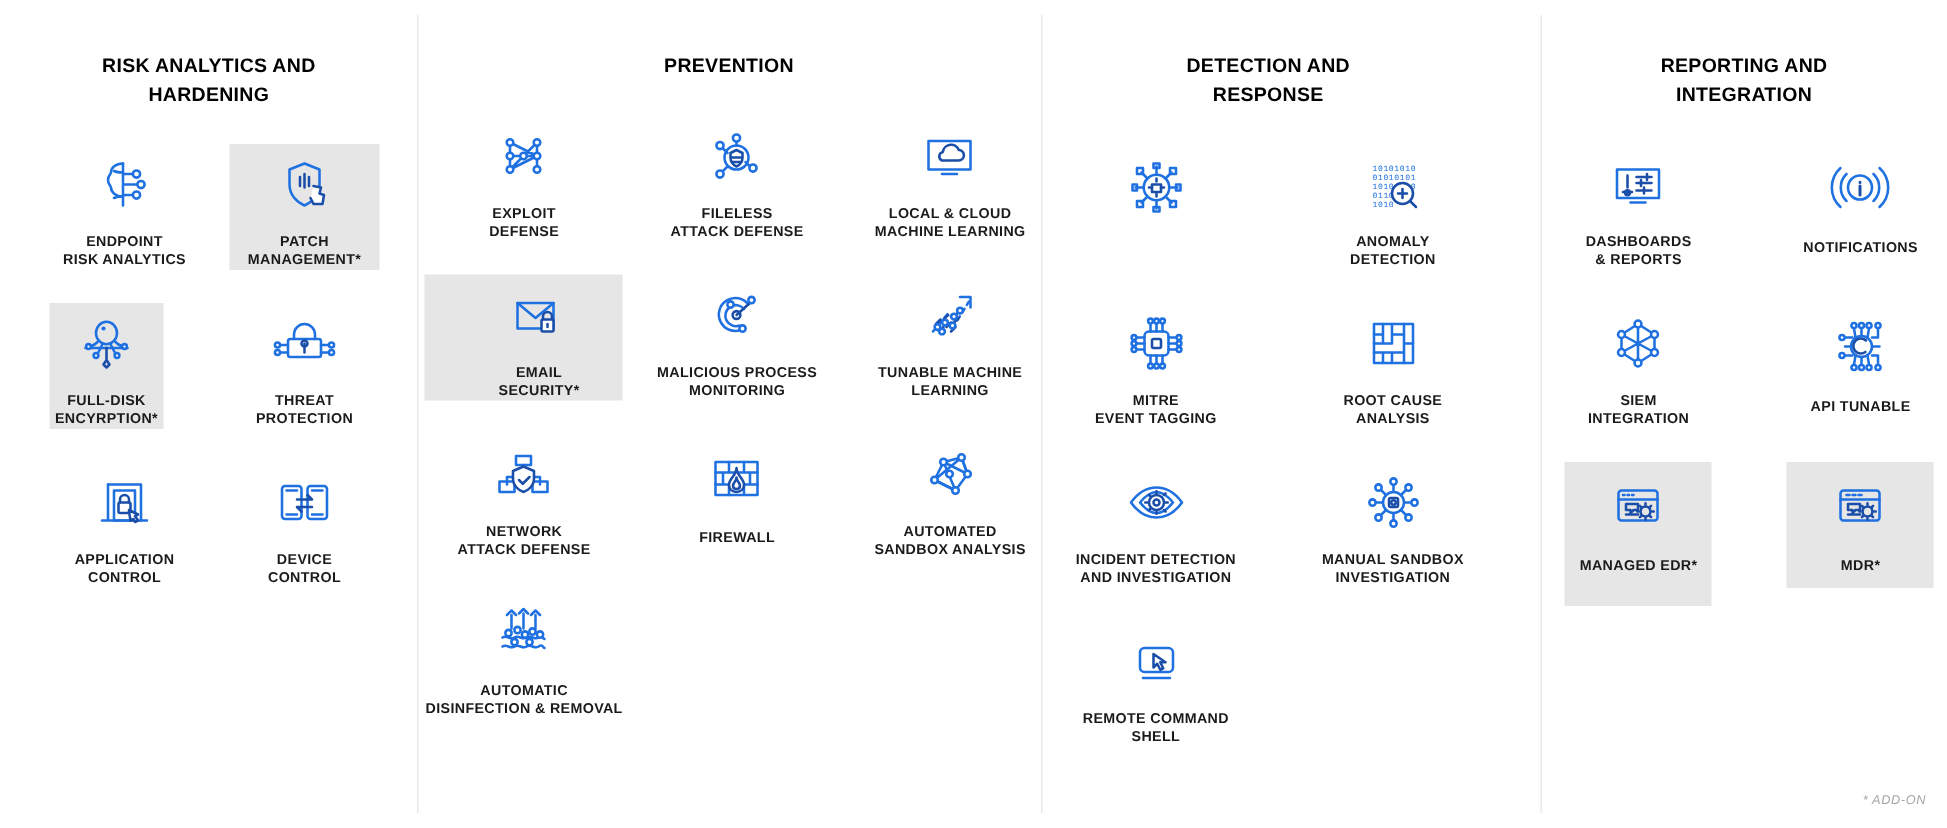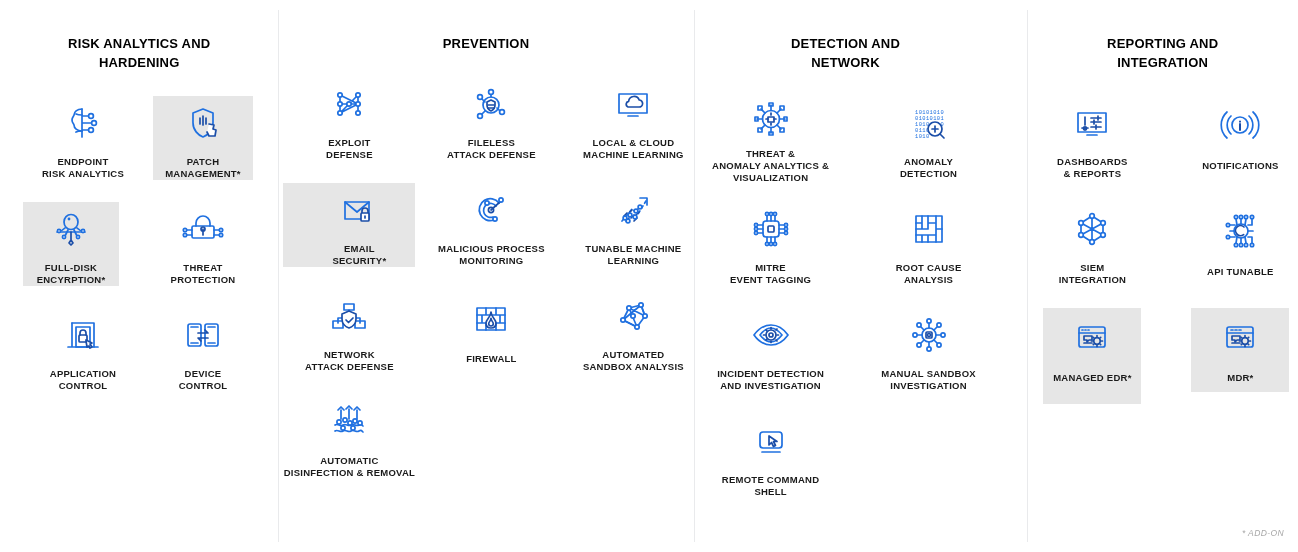--- a/index.html
+++ b/index.html
@@ -108,21 +108,21 @@
           <div class="icon-wrap">
             <svg width="46" height="46" viewBox="0 0 46 46" fill="none" stroke-width="1.7" stroke-linecap="round" stroke-linejoin="round">
               <path d="M13 13l10-4 10 4v10c0 7-5 12-10 14-5-2-10-7-10-14V13z" stroke="#1f70e0"></path>
               <path d="M20 18v6M23 16v9M26 18v6" stroke="#1b4ea8"></path>
               <path d="M29 24l5 1-1 4 3 1-1 6h-6l-2-4" stroke="#1b4ea8" fill="#fff"></path>
             </svg>
           </div>
           <div class="cell-label">PATCH
 MANAGEMENT*</div>
         </div>
-        <div class="cell highlight" style="left: 23px; top: 106px; width: 96px; height: 84px; background: rgb(230, 230, 230);">
+        <div class="cell highlight" style="left: 33px; top: 106px; width: 76px; height: 84px; background: rgb(230, 230, 230);">
           <div class="icon-wrap">
             <svg width="46" height="46" viewBox="0 0 46 46" fill="none" stroke-width="1.7" stroke-linecap="round" stroke-linejoin="round">
               <ellipse cx="23" cy="16" rx="7" ry="7.5" stroke="#1f70e0"></ellipse>
               <circle cx="21" cy="13" r="1.4" fill="#1f70e0" stroke="none"></circle>
               <path d="M17 22c-2 2-4 3-6 3M29 22c2 2 4 3 6 3M20 24l-3 6M26 24l3 6" stroke="#1f70e0"></path>
               <path d="M9 26h28" stroke="#1f70e0"></path>
               <path d="M23 26v8l-2 3 2 2 2-2-2-3" stroke="#1b4ea8"></path>
               <circle cx="11" cy="25" r="1.6" stroke="#1f70e0" fill="#fff"></circle>
               <circle cx="35" cy="25" r="1.6" stroke="#1f70e0" fill="#fff"></circle>
               <circle cx="16" cy="31" r="1.6" stroke="#1f70e0" fill="#fff"></circle>
@@ -327,42 +327,39 @@
             </svg>
           </div>
           <div class="cell-label">AUTOMATIC
 DISINFECTION &amp; REMOVAL</div>
         </div>
       </div>
     </div>
     <div class="column" style="width: 311px;">
       <div class="col-divider" style="left: 0px; background: rgb(233, 234, 236);"></div>
       <div class="col-title" style="color: rgb(0, 0, 0);">DETECTION  AND
-NETWORK</div>
+RESPONSE</div>
       <div class="grid" style="height: 424px;">
         <div class="cell" style="left: 7px; top: 0px; width: 140px; height: 84px;">
           <div class="icon-wrap">
             <svg width="46" height="46" viewBox="0 0 46 46" fill="none" stroke-width="1.7" stroke-linecap="round" stroke-linejoin="round">
               <circle cx="23" cy="23" r="8.5" stroke="#1f70e0"></circle>
               <path d="M20 21h6v5h-6z" stroke="#1b4ea8"></path>
               <path d="M23 19v-2M23 27v2M20 23h-2M26 23h2" stroke="#1b4ea8"></path>
               <path d="M23 14.5V9M23 31.5V37M14.5 23H9M31.5 23H37M17 17l-4-4M29 29l4 4M17 29l-4 4M29 17l4-4" stroke="#1f70e0"></path>
               <rect x="21" y="7" width="4" height="3" stroke="#1f70e0"></rect>
               <rect x="21" y="36" width="4" height="3" stroke="#1f70e0"></rect>
               <rect x="7" y="21" width="3" height="4" stroke="#1f70e0"></rect>
               <rect x="36" y="21" width="3" height="4" stroke="#1f70e0"></rect>
               <rect x="10" y="10" width="4" height="4" stroke="#1f70e0"></rect>
               <rect x="32" y="32" width="4" height="4" stroke="#1f70e0"></rect>
               <rect x="10" y="32" width="4" height="4" stroke="#1f70e0"></rect>
               <rect x="32" y="10" width="4" height="4" stroke="#1f70e0"></rect>
             </svg>
           </div>
-          <div class="cell-label">THREAT &amp;
-ANOMALY ANALYTICS &amp;
-VISUALIZATION</div>
         </div>
         <div class="cell" style="left: 165px; top: 0px; width: 140px; height: 84px;">
           <div class="icon-wrap">
             <svg width="46" height="46" viewBox="0 0 46 46" fill="none" stroke-width="1.7" stroke-linecap="round" stroke-linejoin="round">
               <g font-family="Liberation Mono, monospace" font-size="5.4" fill="#1f70e0" stroke="none" letter-spacing=".4">
                 <text x="9" y="14">10101010</text>
                 <text x="9" y="20">01010101</text>
                 <text x="9" y="26">10101010</text>
                 <text x="9" y="32">01101</text>
                 <text x="9" y="38">1010</text>

